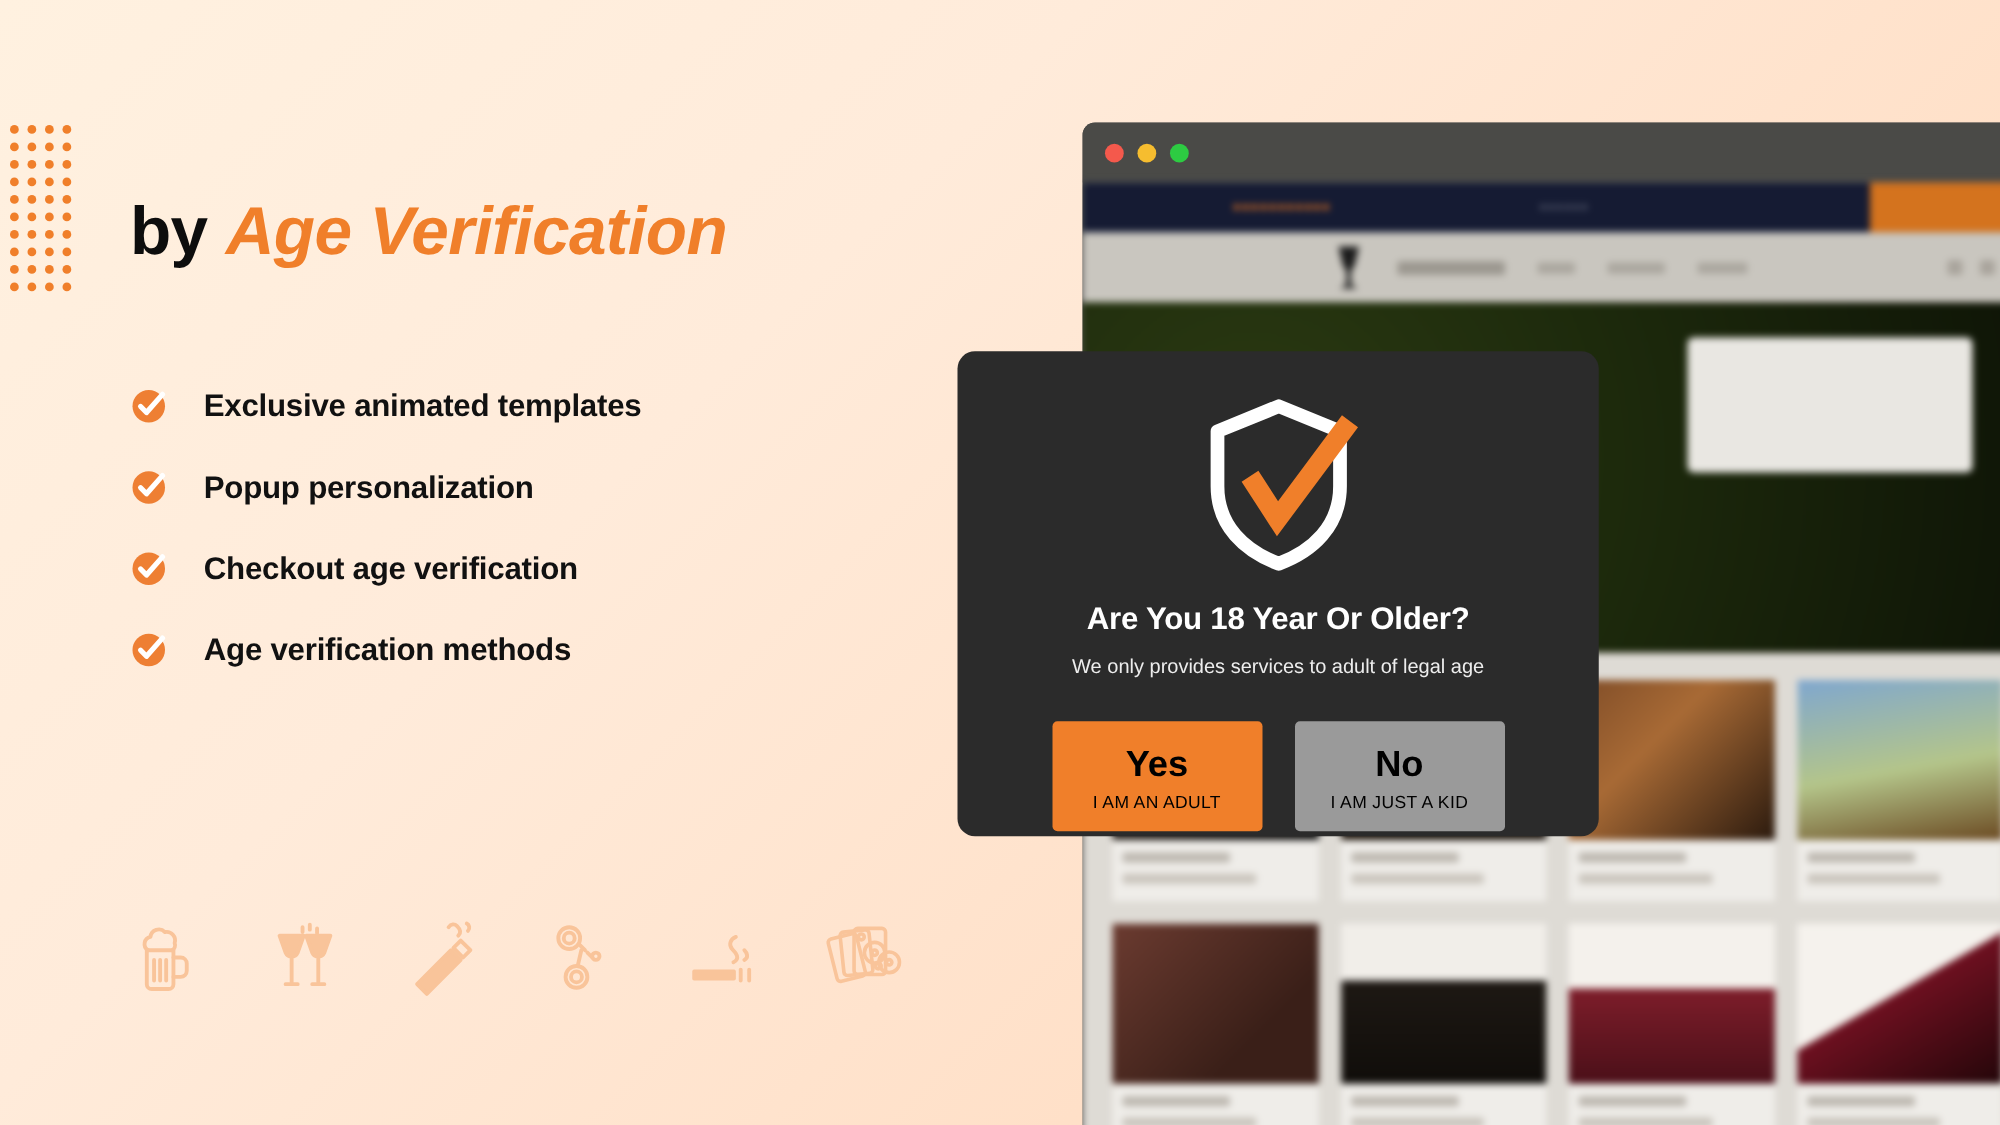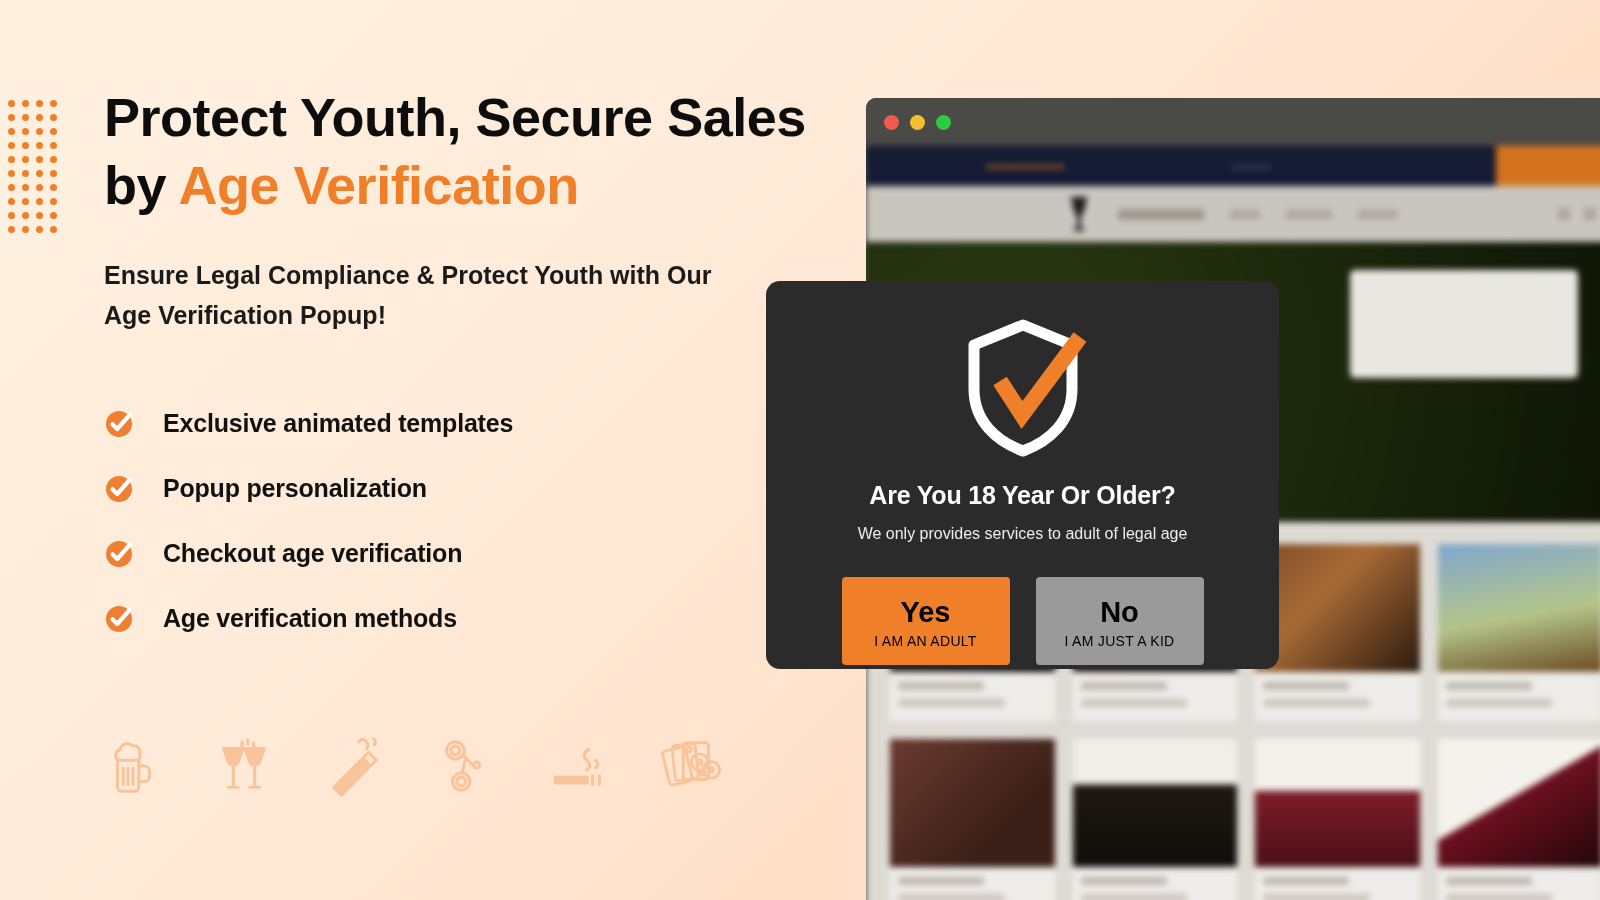--- a/index.html
+++ b/index.html
@@ -41,38 +41,38 @@
     width:760px;
   }
 
   .headline {
     font-size:54px;
     line-height:1.25;
     font-weight:bold;
     color:#0D0D0D;
     letter-spacing:-0.5px;
   }
-  .headline .accent { color:#F07F2A; }
+  .headline .accent { color:#F07F2A;font-style:italic; }
 
   .subhead {
     margin-top:36px;
     font-size:25px;
     line-height:1.6;
     font-weight:bold;
     color:#1A1A1A;
     max-width:640px;
   }
 
   .feature-list {
     margin-top:56px;
     list-style:none;
   }
   .feature-item {
     display:flex;
-    align-items:center;
+    align-items:flex-end;
     gap:29px;
     height:65px;
   }
   .check-badge {
     position:relative;
     flex:0 0 auto;
     width:30px; height:30px;
   }
   .check-badge svg { display:block; width:30px; height:30px; overflow:visible; }
   .feature-label {
@@ -300,25 +300,24 @@
       <i></i>
       <i></i>
       <i></i>
       <i></i>
       <i></i>
     </div>
 
   <div class="left-col">
 
     <h1 class="headline">
-      <span>Protect Youth, Secure Sales</span><br>
+      <br>
       <span>by </span><span class="accent">Age Verification</span>
     </h1>
 
-    <p class="subhead">Ensure Legal Compliance &amp; Protect Youth with Our Age Verification Popup!</p>
 
     <ul class="feature-list" id="featureList">
         <li class="feature-item">
           <span class="check-badge">
             <svg viewBox="0 0 30 30">
               <circle cx="15" cy="15" r="13" fill="#EE7F33"></circle>
               <path d="M8.5 15.2 L13.2 20 L26 5.5" fill="none" stroke="#FFFFFF" stroke-width="4.2" stroke-linecap="round" stroke-linejoin="round"></path>
             </svg>
           </span>
           <span class="feature-label">Exclusive animated templates</span>

